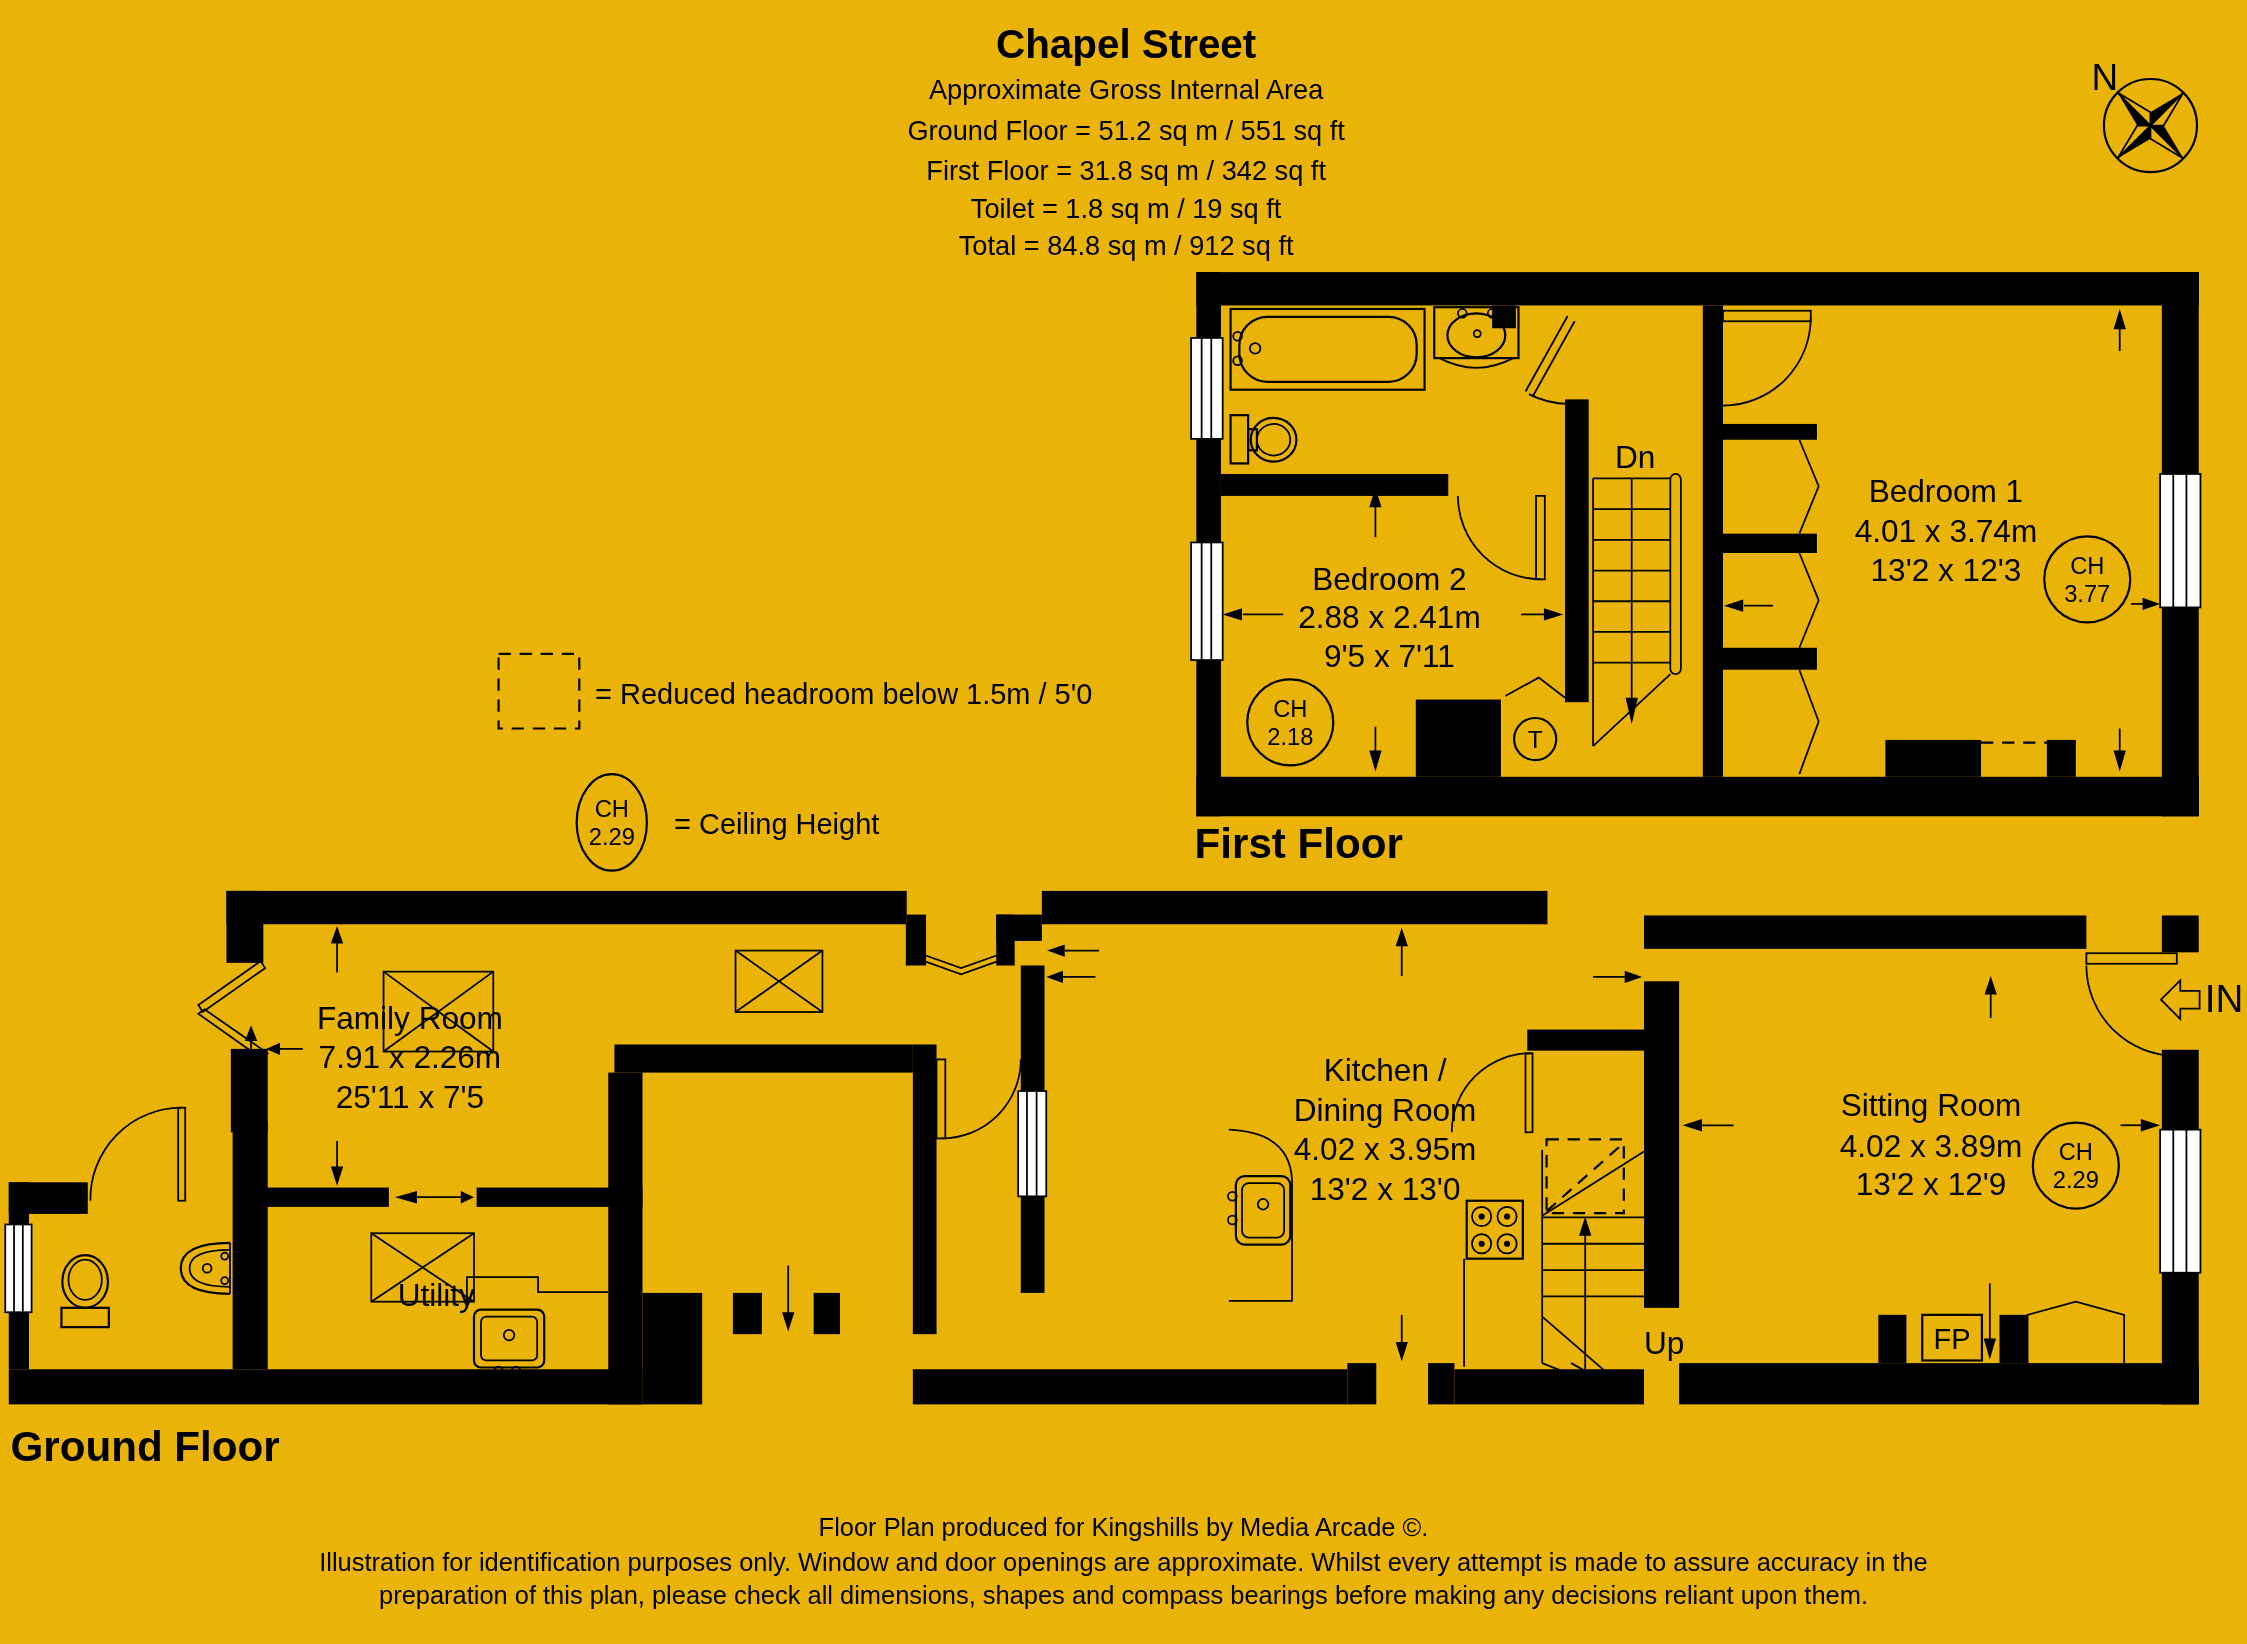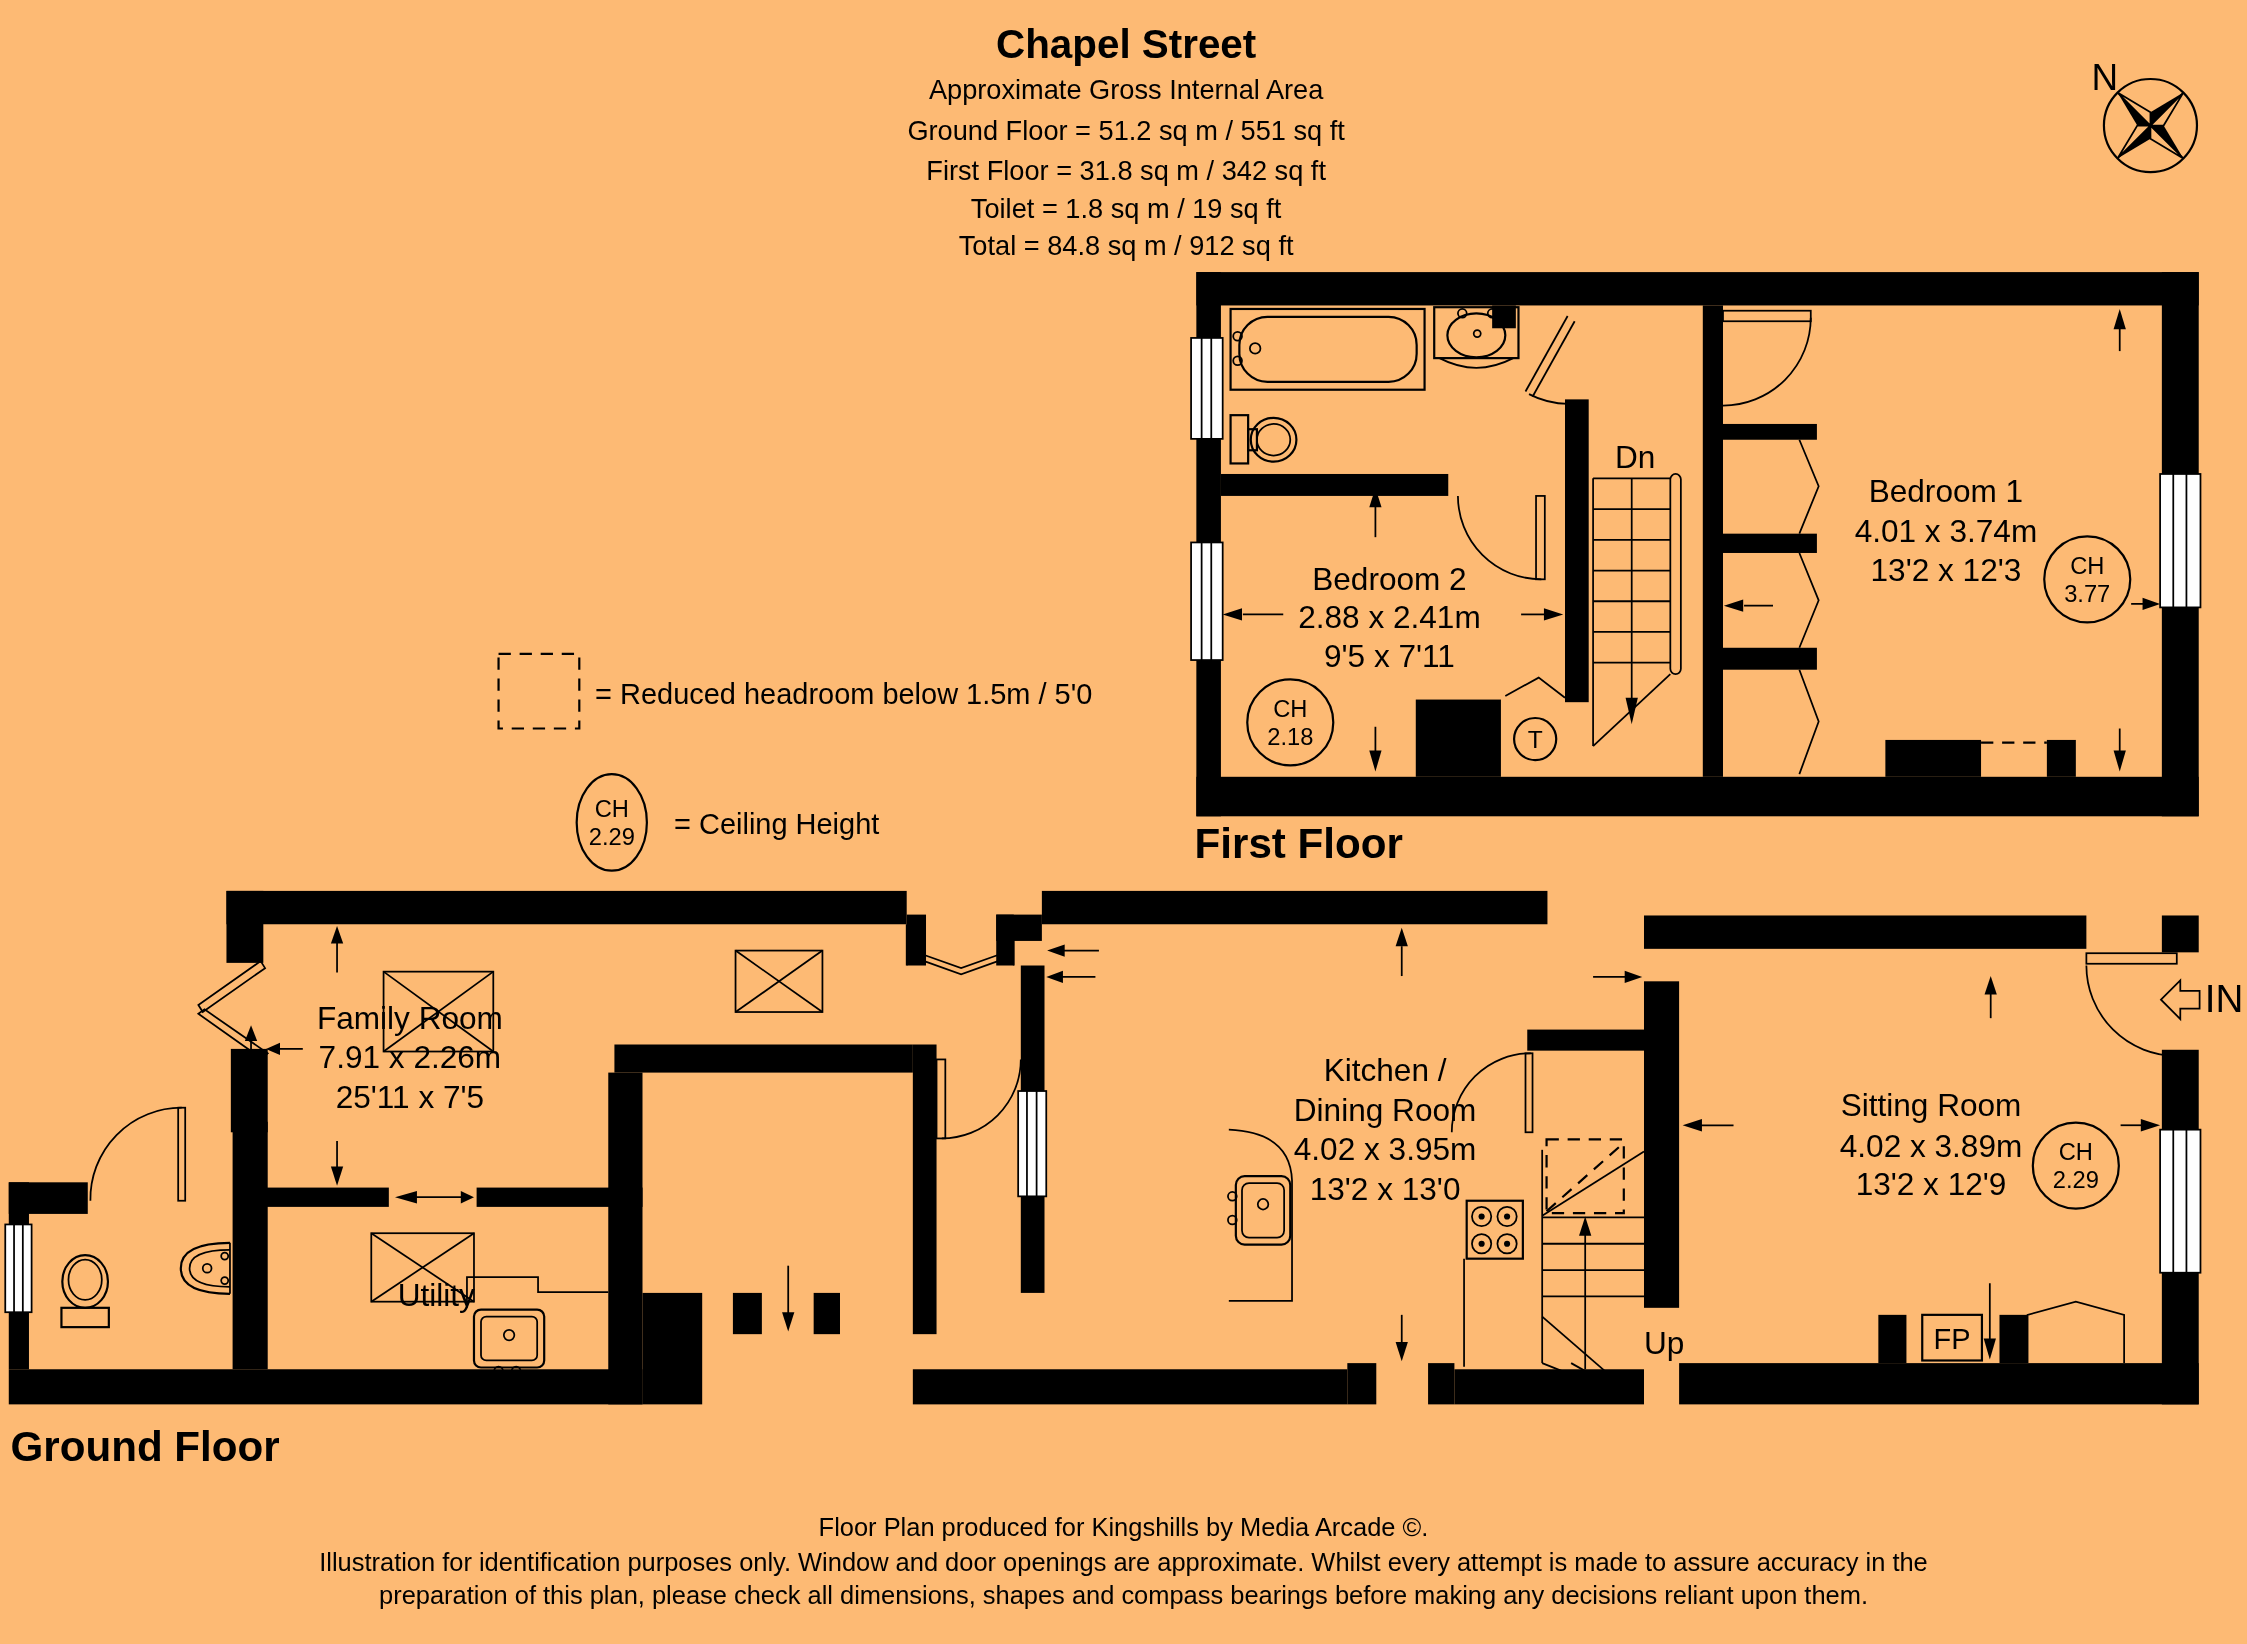--- a/index.html
+++ b/index.html
@@ -1,16 +1,16 @@
 <!DOCTYPE html>
 <html style="font-size:14px"><head>
 <meta charset="utf-8">
 <style>
   html,body{margin:0;padding:0;background:#fff;}
-  .page{width:2247px;height:1644px;position:relative;background:#fdba74;overflow:hidden;}
+  .page{width:2247px;height:1644px;position:relative;background:#eab308;overflow:hidden;}
   svg{display:block;}
   svg text{fill:#000;font-family:"Liberation Sans","DejaVu Sans",sans-serif;}
   .w{fill:#000;stroke:none;}
   .f{fill:none;stroke:#000;stroke-width:2.5;}
   .f1{fill:none;stroke:#000;stroke-width:2;}
   .win{fill:#fff;stroke:#000;stroke-width:2;}
   .dash{fill:none;stroke:#000;stroke-width:2.5;stroke-dasharray:14 10;}
   .ah{fill:#000;stroke:none;}
   .t-title{font-size:46px;font-weight:bold;}
   .t-sub{font-size:31px;}

